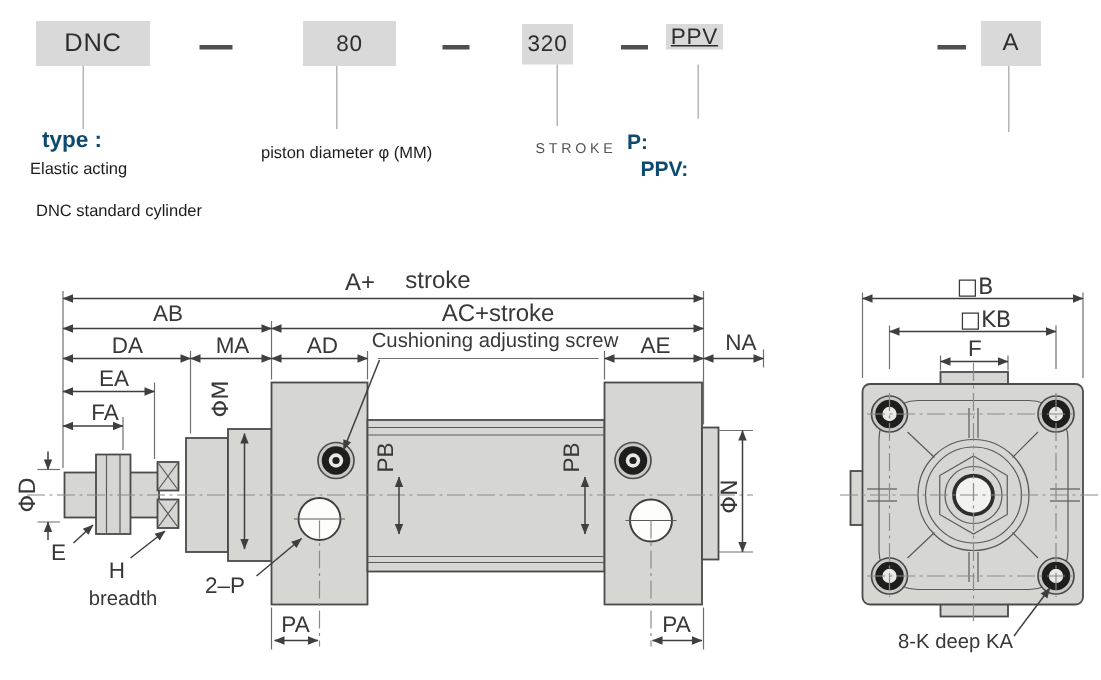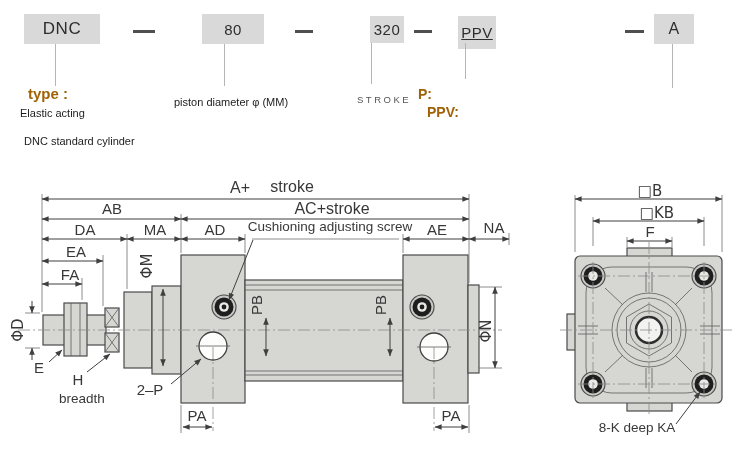--- a/index.html
+++ b/index.html
@@ -7,21 +7,21 @@
     position:relative;width:734px;height:453px;background:#ffffff;overflow:hidden;
     font-family:"Liberation Sans",sans-serif;color:#222;
   }
   .abs{position:absolute;}
   .code-box{
     background:#d9d9d9;color:#2e2e2e;display:flex;align-items:center;justify-content:center;
     font-size:15px;font-weight:500;letter-spacing:.5px;
   }
   .dashbar{background:#4f4f4f;height:2.5px;}
   .leader-v{background:#b5b5b5;width:1px;}
-  .lbl{white-space:nowrap;color:#a16207;}
+  .lbl{white-space:nowrap;color:#0c4a6e;}
   .lbl-big{font-size:15px;font-weight:700;}
   .lbl-sm{font-size:11px;font-weight:400;color:#1c1c1c;}
   .lbl-key{font-size:14px;font-weight:700;}
   .lbl-stroke{font-size:9.5px;letter-spacing:2.5px;color:#555;}
   svg text{font-family:"Liberation Sans",sans-serif;font-size:15px;fill:#383838;}
   svg text.sm{font-size:13.5px;}
   svg text.lg{font-size:16px;}
   svg text.g{font-family:"DejaVu Sans","Liberation Sans",sans-serif;}
   .part{fill:#d6d6d3;stroke:#4a4a4a;stroke-width:1.2;}
   .partd{fill:#c9c9c6;stroke:#4a4a4a;stroke-width:1.1;}
@@ -34,23 +34,23 @@
 </head>
 <body>
 
 <div id="stage">
 
   <div class="abs" style="left:0;top:0;width:734px;height:160px;">
     <div class="abs code-box" style="left:24px;top:14px;width:76px;height:30px;font-size:17px;">DNC</div>
     <div class="abs dashbar" style="left:133px;top:30px;width:22px;"></div>
     <div class="abs code-box" style="left:202px;top:14px;width:62px;height:30px;">80</div>
     <div class="abs dashbar" style="left:295px;top:30px;width:18px;"></div>
-    <div class="abs code-box" style="left:370px;top:16px;width:34px;height:27px;">320</div>
+    <div class="abs code-box" style="left:348px;top:16px;width:34px;height:27px;">320</div>
     <div class="abs dashbar" style="left:414px;top:30px;width:18px;"></div>
-    <div class="abs code-box" style="left:458px;top:16px;width:38px;height:33px;text-decoration:underline;">PPV</div>
+    <div class="abs code-box" style="left:444px;top:16px;width:38px;height:17px;text-decoration:underline;">PPV</div>
     <div class="abs dashbar" style="left:625px;top:30px;width:19px;"></div>
     <div class="abs code-box" style="left:654px;top:14px;width:40px;height:30px;font-size:16px;">A</div>
 
     <div class="abs leader-v" style="left:55px;top:44px;height:42px;"></div>
     <div class="abs leader-v" style="left:224px;top:44px;height:42px;"></div>
     <div class="abs leader-v" style="left:371px;top:43px;height:41px;"></div>
     <div class="abs leader-v" style="left:465px;top:43px;height:36px;"></div>
     <div class="abs leader-v" style="left:672px;top:44px;height:44px;"></div>
 
     <div class="abs lbl lbl-big" style="left:28px;top:85px;">type :</div>

